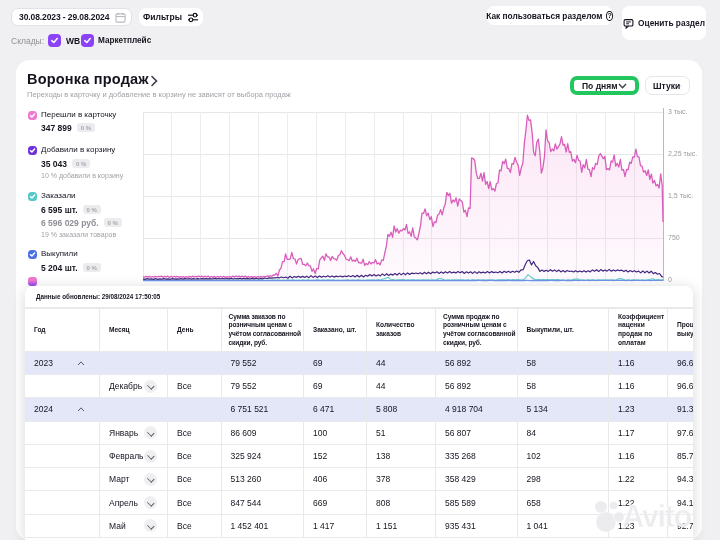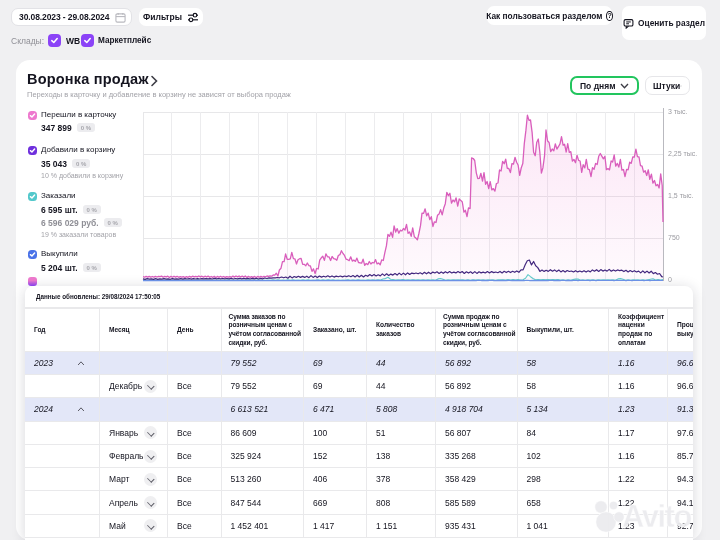--- a/index.html
+++ b/index.html
@@ -4,21 +4,21 @@
   * { margin:0; padding:0; box-sizing:border-box; }
   html,body { width:720px; height:540px; overflow:hidden; }
   body { font-family:"Liberation Sans",sans-serif; background:#f0f0f2; position:relative; color:#14141f; }
   .abs { position:absolute; }
   .btn { background:#fff; border-radius:7px; display:flex; align-items:center; justify-content:center; white-space:nowrap; }
   .chk { border-radius:3.5px; display:flex; align-items:center; justify-content:center; }
   .pill { background:#ececef; color:#a6a6ac; border-radius:3px; font-size:6px; padding:1.5px 4px; display:inline-block; vertical-align:1.5px; margin-left:5px; }
   table { border-collapse:collapse; table-layout:fixed; }
   td, th { border:1px solid #e9e9eb; font-weight:normal; text-align:left; vertical-align:middle; padding:0 0 0 9px; font-size:8.5px; color:#14141f; }
   th { font-size:6.6px; font-weight:bold; line-height:1.32; }
-  tr.lav td { background:#e3e7f8;font-style:italic; }
+  tr.lav td { background:#e3e7f8; }
 </style></head>
 <body>
 
 <div class="abs btn" style="left:11px;top:8px;width:121px;height:18px;border:1px solid #e2e2e6;justify-content:flex-start;padding-left:7px;">
   <span style="font-size:8.5px;font-weight:bold;letter-spacing:-0.1px;">30.08.2023 - 29.08.2024</span>
   <svg width="11" height="11" viewBox="0 0 12 12" style="margin-left:6px;">
       <rect x="1" y="2" width="10" height="9" rx="1.5" fill="none" stroke="#b9b9bf" stroke-width="1.2"></rect>
       <line x1="1" y1="5" x2="11" y2="5" stroke="#b9b9bf" stroke-width="1.2"></line>
       <line x1="3.5" y1="1" x2="3.5" y2="3" stroke="#b9b9bf" stroke-width="1.2"></line>
       <line x1="8.5" y1="1" x2="8.5" y2="3" stroke="#b9b9bf" stroke-width="1.2"></line>
@@ -62,21 +62,21 @@
 <span class="abs" style="left:98px;top:36px;font-size:8.2px;font-weight:bold;">Маркетплейс</span>
 
 <div class="abs" style="left:16px;top:60px;width:686px;height:480px;background:#fff;border-radius:14px;"></div>
 
 <span class="abs" style="left:27px;top:71px;font-size:14.5px;font-weight:bold;letter-spacing:0.2px;">Воронка продаж</span>
 <svg class="abs" width="8" height="12" viewBox="0 0 8 12" style="left:150px;top:75px;">
     <path d="M2 1.5 L6.5 6 L2 10.5" fill="none" stroke="#3d3d46" stroke-width="1.6" stroke-linecap="round"></path>
   </svg>
 <span class="abs" style="left:27px;top:90px;font-size:7.5px;color:#a2a2a8;">Переходы в карточку и добавление в корзину не зависят от выбора продаж</span>
 
-<div class="abs btn" style="left:570px;top:76px;width:69px;height:19px;border:2px solid #22c55e;justify-content:space-between;padding:0 8px;">
+<div class="abs btn" style="left:570px;top:76px;width:69px;height:19px;border:4px solid #22c55e;justify-content:space-between;padding:0 8px;">
   <span style="font-size:8.5px;font-weight:bold;">По дням</span>
   <svg width="9" height="6" viewBox="0 0 9 6">
       <path d="M1 1 L4.5 4.8 L8 1" fill="none" stroke="#3d3d46" stroke-width="1.3"></path>
     </svg>
 </div>
 <div class="abs btn" style="left:645px;top:76px;width:45px;height:19px;border:1px solid #e6e6e9;justify-content:space-between;padding:0 7px;">
   <span style="font-size:8.5px;font-weight:bold;">Штуки</span>
   <svg width="9" height="6" viewBox="0 0 9 6">
       <path d="M1 1 L4.5 4.8 L8 1" fill="none" stroke="#3d3d46" stroke-width="1.3"></path>
     </svg>
@@ -217,21 +217,21 @@
           <td>58</td>
           <td>1.16</td>
           <td>96.67</td>
     </tr>
     <tr class="lav" style="height:23.3px;">
       <td>2024<svg width="8" height="5" viewBox="0 0 9 6" style="position:absolute;left:52px;top:9px;">
               <path d="M1 4.8 L4.5 1 L8 4.8" fill="none" stroke="#5a5a64" stroke-width="1.2"></path>
             </svg></td>
       <td></td>
           <td></td>
-          <td>6 613 521</td>
+          <td>6 751 521</td>
           <td>6 471</td>
           <td>5 808</td>
           <td>4 918 704</td>
           <td>5 134</td>
           <td>1.23</td>
           <td>91.32</td>
     </tr>
     <tr style="height:23.3px;">
       <td></td>
           <td>Январь<span class="mchev"></span></td>

